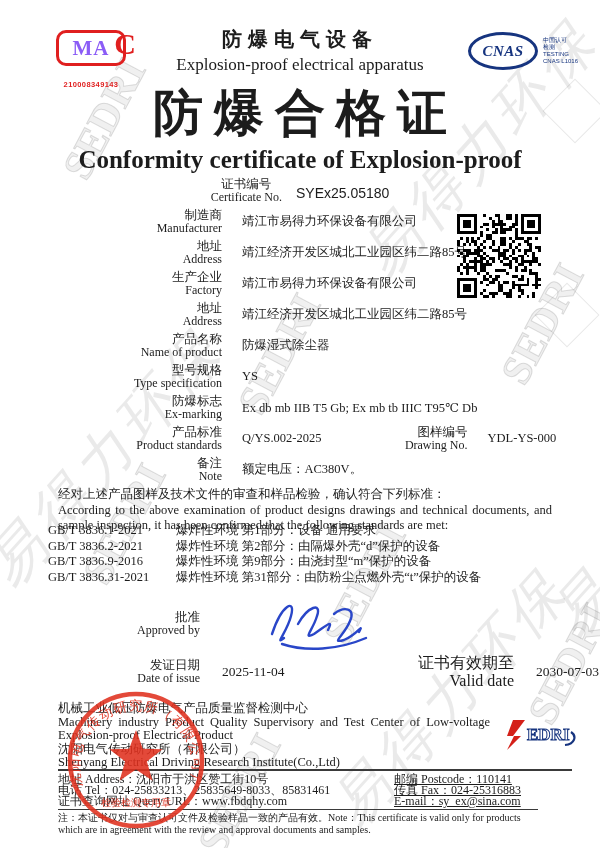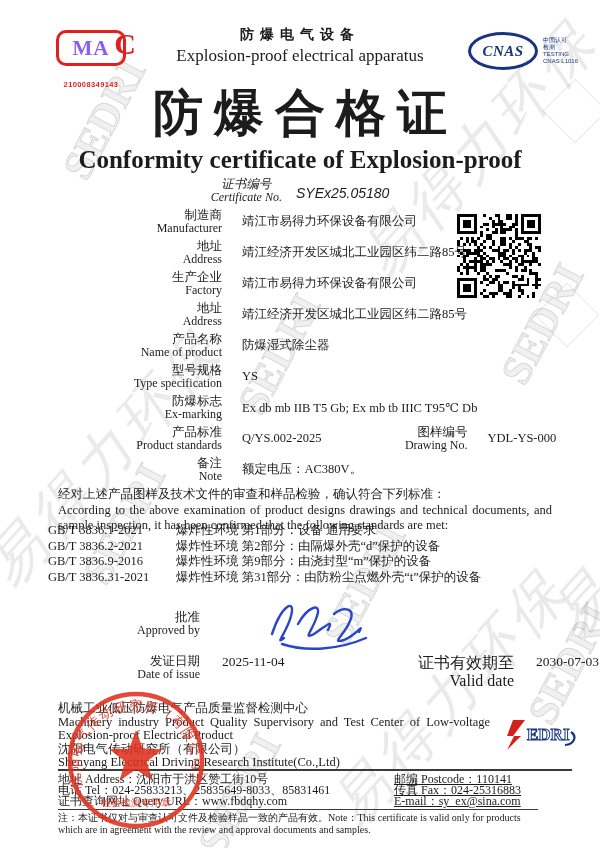--- a/index.html
+++ b/index.html
@@ -16,35 +16,35 @@
   .hdr{position:absolute;top:26px;left:0;right:0;z-index:2;}
   .cma{position:absolute;left:56px;top:4px;text-align:center;}
   .cma-box{position:relative;width:64px;height:30px;border:3px solid #e01f1f;border-radius:10px;
            display:flex;align-items:center;justify-content:center;margin:0 auto;}
   .cma-ma{color:#8b5cf6;font-weight:bold;font-size:21px;font-family:"Liberation Serif",serif;letter-spacing:1px;text-align:right;}
   .cma-c{position:absolute;right:-13px;top:-4px;color:#e01f1f;font-weight:bold;font-size:30px;
          font-family:"Liberation Serif",serif;line-height:1;}
   .cma-num{color:#e01f1f;font-size:7.5px;font-weight:bold;letter-spacing:0.4px;margin-top:14px;
            font-family:"Liberation Sans",sans-serif;}
   .hdr-center{text-align:center;}
-  .hdr-cn{font-size:14px;font-weight:bold;letter-spacing:6px;}
+  .hdr-cn{font-size:20px;font-weight:bold;letter-spacing:6px;}
   .hdr-en{font-size:17px;margin-top:2px;}
   .cnas{position:absolute;right:22px;top:6px;display:flex;align-items:center;}
   .cnas-oval{width:64px;height:32px;border:3px solid #16347f;border-radius:50%;
              display:flex;align-items:center;justify-content:center;}
   .cnas-word{color:#16347f;font-weight:bold;font-style:italic;font-size:15px;
              font-family:Liberation Serif, serif;letter-spacing:0.5px;}
   .cnas-side{margin-left:5px;color:#16347f;font-size:6px;line-height:7px;text-align:left;
              font-family:"Liberation Sans",sans-serif;}
   
   .title-cn{position:absolute;top:80px;left:0;right:0;text-align:center;font-size:50px;
             font-weight:bold;letter-spacing:11px;padding-left:11px;z-index:2;}
   .title-en{position:absolute;top:146px;left:0;right:0;text-align:center;font-size:25px;
             font-weight:bold;z-index:2;}
-  .certno{position:absolute;top:177px;left:0;right:0;display:flex;justify-content:center;z-index:2;font-style:italic;}
+  .certno{position:absolute;top:177px;left:0;right:0;display:flex;justify-content:center;z-index:2;}
   .certno .lbl{width:auto;text-align:center;}
   .certno-val{margin-left:14px;margin-top:8px;font-family:"Liberation Sans",sans-serif;font-size:14px;}
   
   .fields{position:absolute;top:206px;left:58px;width:400px;z-index:2;}
   .row{display:flex;align-items:center;height:31px;}
   .lbl{width:164px;flex:none;text-align:right;line-height:1.12;}
   .lbl .cn{font-size:12.5px;}
   .lbl .en{font-size:12px;}
   .val{margin-left:20px;font-size:12.5px;white-space:nowrap;}
   .drawing{display:flex;align-items:center;margin-left:66px;}
@@ -55,21 +55,21 @@
   .statement{position:absolute;top:486px;left:58px;width:494px;z-index:2;}
   .statement .cn{font-size:12.5px;}
   .statement .en{font-size:12.5px;text-align:justify;line-height:1.18;}
   .standards{position:absolute;top:523px;left:48px;width:480px;z-index:2;}
   .std{display:flex;font-size:12.5px;line-height:15.5px;}
   .std .code{width:128px;flex:none;}
   
   .approval{position:absolute;top:610px;left:58px;display:flex;z-index:2;}
   .approval .lbl{width:142px;}
   .sig{position:absolute;left:200px;top:-16px;}
-  .dates{position:absolute;top:654px;left:58px;display:flex;align-items:flex-start;z-index:2;}
+  .dates{position:absolute;top:654px;left:58px;display:flex;align-items:center;z-index:2;}
   .dates .lbl{width:142px;}
   .dates .lbl2{width:112px;flex:none;text-align:right;line-height:1.12;}
   .date-val{margin-left:22px;font-size:13.5px;width:118px;}
   .date-val2{margin-left:22px;font-size:13.5px;}
   .valid-gap{margin-left:62px;}
   
   .issuer{position:absolute;top:702px;left:58px;width:460px;z-index:2;line-height:13.5px;}
   .issuer .cn{font-size:12.5px;}
   .issuer .en{font-size:12.5px;width:432px;text-align:justify;}
   .sedri{position:absolute;left:505px;top:718px;z-index:2;}

